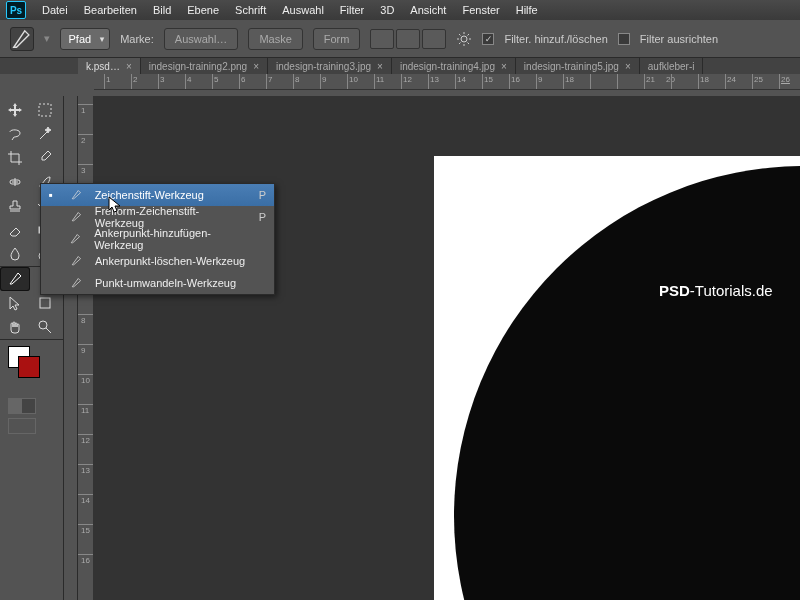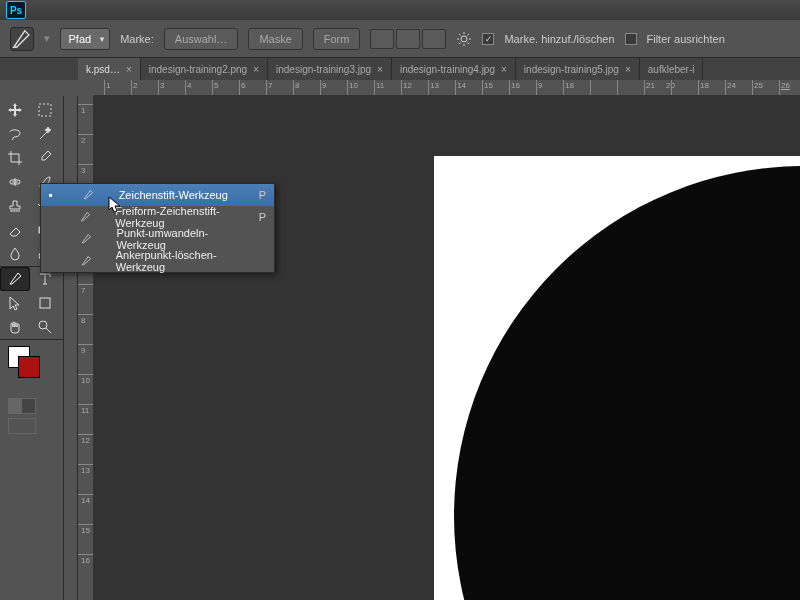--- a/index.html
+++ b/index.html
@@ -9,21 +9,21 @@
 .menu-item { color: #eee; font-size: 11px; cursor: default; }
 .options-bar { height: 38px; background: #535353; display:flex; align-items:center; padding: 0 10px; gap: 10px; border-bottom: 1px solid #2a2a2a;}
 .opt-icon { width: 24px; height: 24px; background: #434343; border:1px solid #2a2a2a; border-radius:3px; display:flex;align-items:center;justify-content:center;}
 .dropdown { height: 22px; background: #6a6a6a; border:1px solid #333; border-radius:3px; padding: 0 18px 0 8px; display:flex;align-items:center; color:#fff; position:relative;}
 .dropdown::after{content:"▾"; position:absolute; right:5px; font-size:9px; color:#ddd;}
 .opt-label { color:#ccc; font-size:11px;}
 .btn-gray { height:22px; background:#5a5a5a; border:1px solid #333; border-radius:3px; padding:0 10px; color:#aaa; display:flex;align-items:center;}
 .btn-stack { width:24px;height:20px;background:#5a5a5a;border:1px solid #333;border-radius:2px;}
 .chk { width:12px;height:12px;border:1px solid #888;background:#3a3a3a;display:inline-flex;align-items:center;justify-content:center;font-size:9px;color:#ccc;}
 .gear { width:16px;height:16px;}
-.tabs-row { height:22px; background:#424242; display:flex; align-items:stretch; padding-left: 78px;}
+.tabs-row { height:16px; background:#424242; display:flex; align-items:stretch; padding-left: 78px;}
 .tab { background:#535353; padding: 0 8px; display:flex; align-items:center; gap:6px; font-size:10px; color:#ddd; border-right:1px solid #2a2a2a;}
 .tab.inactive{background:#424242;color:#aaa;}
 .tab .x{color:#aaa;font-size:10px;}
 .ruler-h { height:16px; background:#535353; margin-left:94px; position:relative; overflow:hidden; border-bottom:1px solid #333;}
 .ruler-h .tick{position:absolute;top:0;width:1px;height:16px;background:#888;}
 .ruler-h .lab{position:absolute;top:1px;font-size:8px;color:#aaa;}
 .workspace { position:absolute; left:0; top:96px; right:0; bottom:0; display:flex;}
 .tool-dbl { width:64px; background:#535353; border-right:1px solid #2a2a2a; display:flex; flex-direction:column; padding-top:2px;}
 .tool-row{display:flex;}
 .tool { width:30px; height:24px; display:flex;align-items:center;justify-content:center; color:#ddd;}
@@ -35,35 +35,48 @@
 .small-ico{width:28px;height:16px;margin:2px 8px;border:1px solid #666;}
 .ruler-v { width:16px; background:#535353; border-right:1px solid #333; position:relative; overflow:hidden;}
 .ruler-v .tick{position:absolute;left:0;height:1px;width:16px;background:#888;}
 .ruler-v .lab{position:absolute;left:3px;font-size:8px;color:#aaa;}
 .canvas-area{ flex:1; background:#333; position:relative; overflow:hidden;}
 .canvas { position:absolute; left:340px; top:60px; width:720px; height:720px; background:#fff;}
 .circle { position:absolute; left:20px; top:10px; width:700px; height:700px; background:#0a0a0a; border-radius:50%;}
 .brand { position:absolute; left:565px; top:186px; color:#fff; font-size:15px; font-family: Arial, sans-serif;}
 .brand b{font-weight:bold;}
 .flyout { position:absolute; left:40px; top:183px; width:235px; background:#535353; border:1px solid #2a2a2a; box-shadow: 2px 2px 6px rgba(0,0,0,0.5); z-index:50;}
-.fly-row{ height:22px; display:flex; align-items:center; padding:0 8px; gap:24px; color:#eee; font-size:11px;}
+.fly-row{ height:22px; display:flex; align-items:center; padding:0 8px; gap:12px; color:#eee; font-size:11px;}
 .fly-row.sel{ background:#3a6ea5 linear-gradient(#4a7eb5,#3a6ea5); color:#fff;}
 .fly-row.sel::before{content:"■"; font-size:6px; margin-right:4px;}
 .fly-row:not(.sel)::before{content:""; width:8px;}
 .fly-ico{width:14px;display:flex;justify-content:center;}
 .fly-key{margin-left:auto; color:#ccc;}
 .cursor { position:absolute; left:108px; top:196px; z-index:60; }
 .cursor svg{width:14px;height:18px;}
 .sep{height:1px;background:#2a2a2a;margin:0;}
 </style>
 </head>
 <body>
 
 <div class="titlebar">
   <div class="ps-logo">Ps</div>
+  <div id="menu-host" style="display:flex;gap:16px;">
+      <span class="menu-item">Datei</span>
+      <span class="menu-item">Bearbeiten</span>
+      <span class="menu-item">Bild</span>
+      <span class="menu-item">Ebene</span>
+      <span class="menu-item">Schrift</span>
+      <span class="menu-item">Auswahl</span>
+      <span class="menu-item">Filter</span>
+      <span class="menu-item">3D</span>
+      <span class="menu-item">Ansicht</span>
+      <span class="menu-item">Fenster</span>
+      <span class="menu-item">Hilfe</span>
+    </div>
 </div>
 
 <div class="options-bar">
   <div class="opt-icon">
     <svg viewBox="0 0 16 16">
         <path d="M2 14 L10 2 L13 5 L4 14 Z" fill="none" stroke="#ddd" stroke-width="1"></path>
       </svg>
   </div>
   <span style="color:#888">▾</span>
   <div class="dropdown">
@@ -76,21 +89,21 @@
   <div style="display:flex;gap:2px;">
     <div class="btn-stack"></div>
     <div class="btn-stack"></div>
     <div class="btn-stack"></div>
   </div>
   <svg class="gear" viewBox="0 0 16 16">
       <circle cx="8" cy="8" r="3" fill="none" stroke="#ccc"></circle>
       <path d="M8 1v2M8 13v2M1 8h2M13 8h2M3 3l1.5 1.5M11.5 11.5L13 13M3 13l1.5-1.5M11.5 4.5L13 3" stroke="#ccc"></path>
     </svg>
   <span class="chk">✓</span>
-  <span class="opt-label">Marke. hinzuf./löschen</span>
+  <span class="opt-label">Filter. hinzuf./löschen</span>
   <span class="chk"></span>
   <span class="opt-label">Filter ausrichten</span>
 </div>
 
 <div class="tabs-row">
   <div id="tabs-host" style="display:flex;">
       <div class="tab">
         <span>k.psd…</span>
         <span class="x">×</span>
       </div>
@@ -342,20 +355,21 @@
       <div class="tick" style="top: 428px;"></div>
       <div class="lab" style="top: 430px;">15</div>
       <div class="tick" style="top: 458px;"></div>
       <div class="lab" style="top: 460px;">16</div>
     </div>
 
   <div class="canvas-area">
     <div class="canvas">
       <div class="circle"></div>
     </div>
+    <div class="brand"><b>PSD</b><span>-Tutorials.de</span></div>
   </div>
 </div>
 
 <div class="flyout" id="flyout">
     <div class="fly-row sel">
       <span class="fly-ico">
         <svg width="12" height="12" viewBox="0 0 16 16">
           <path d="M3 13L11 2l3 3L5 13H3z" fill="none" stroke="#ddd"></path>
         </svg>
       </span>
@@ -370,31 +384,40 @@
       </span>
       <span>Freiform-Zeichenstift-Werkzeug</span>
       <span class="fly-key">P</span>
     </div>
     <div class="fly-row">
       <span class="fly-ico">
         <svg width="12" height="12" viewBox="0 0 16 16">
           <path d="M3 13L11 2l3 3L5 13H3z" fill="none" stroke="#ddd"></path>
         </svg>
       </span>
-      <span>Punkt-umwandeln-Werkzeug</span>
+      <span>Ankerpunkt-hinzufügen-Werkzeug</span>
       <span class="fly-key"></span>
     </div>
     <div class="fly-row">
       <span class="fly-ico">
         <svg width="12" height="12" viewBox="0 0 16 16">
           <path d="M3 13L11 2l3 3L5 13H3z" fill="none" stroke="#ddd"></path>
         </svg>
       </span>
       <span>Ankerpunkt-löschen-Werkzeug</span>
       <span class="fly-key"></span>
     </div>
+    <div class="fly-row">
+      <span class="fly-ico">
+        <svg width="12" height="12" viewBox="0 0 16 16">
+          <path d="M3 13L11 2l3 3L5 13H3z" fill="none" stroke="#ddd"></path>
+        </svg>
+      </span>
+      <span>Punkt-umwandeln-Werkzeug</span>
+      <span class="fly-key"></span>
+    </div>
   </div>
 
 <div class="cursor">
   <svg viewBox="0 0 14 18">
       <path d="M1 1l0 13 3-3 2 5 3-1-2-5h5z" fill="#fff" stroke="#000"></path>
     </svg>
 </div>
 
 </body></html>

